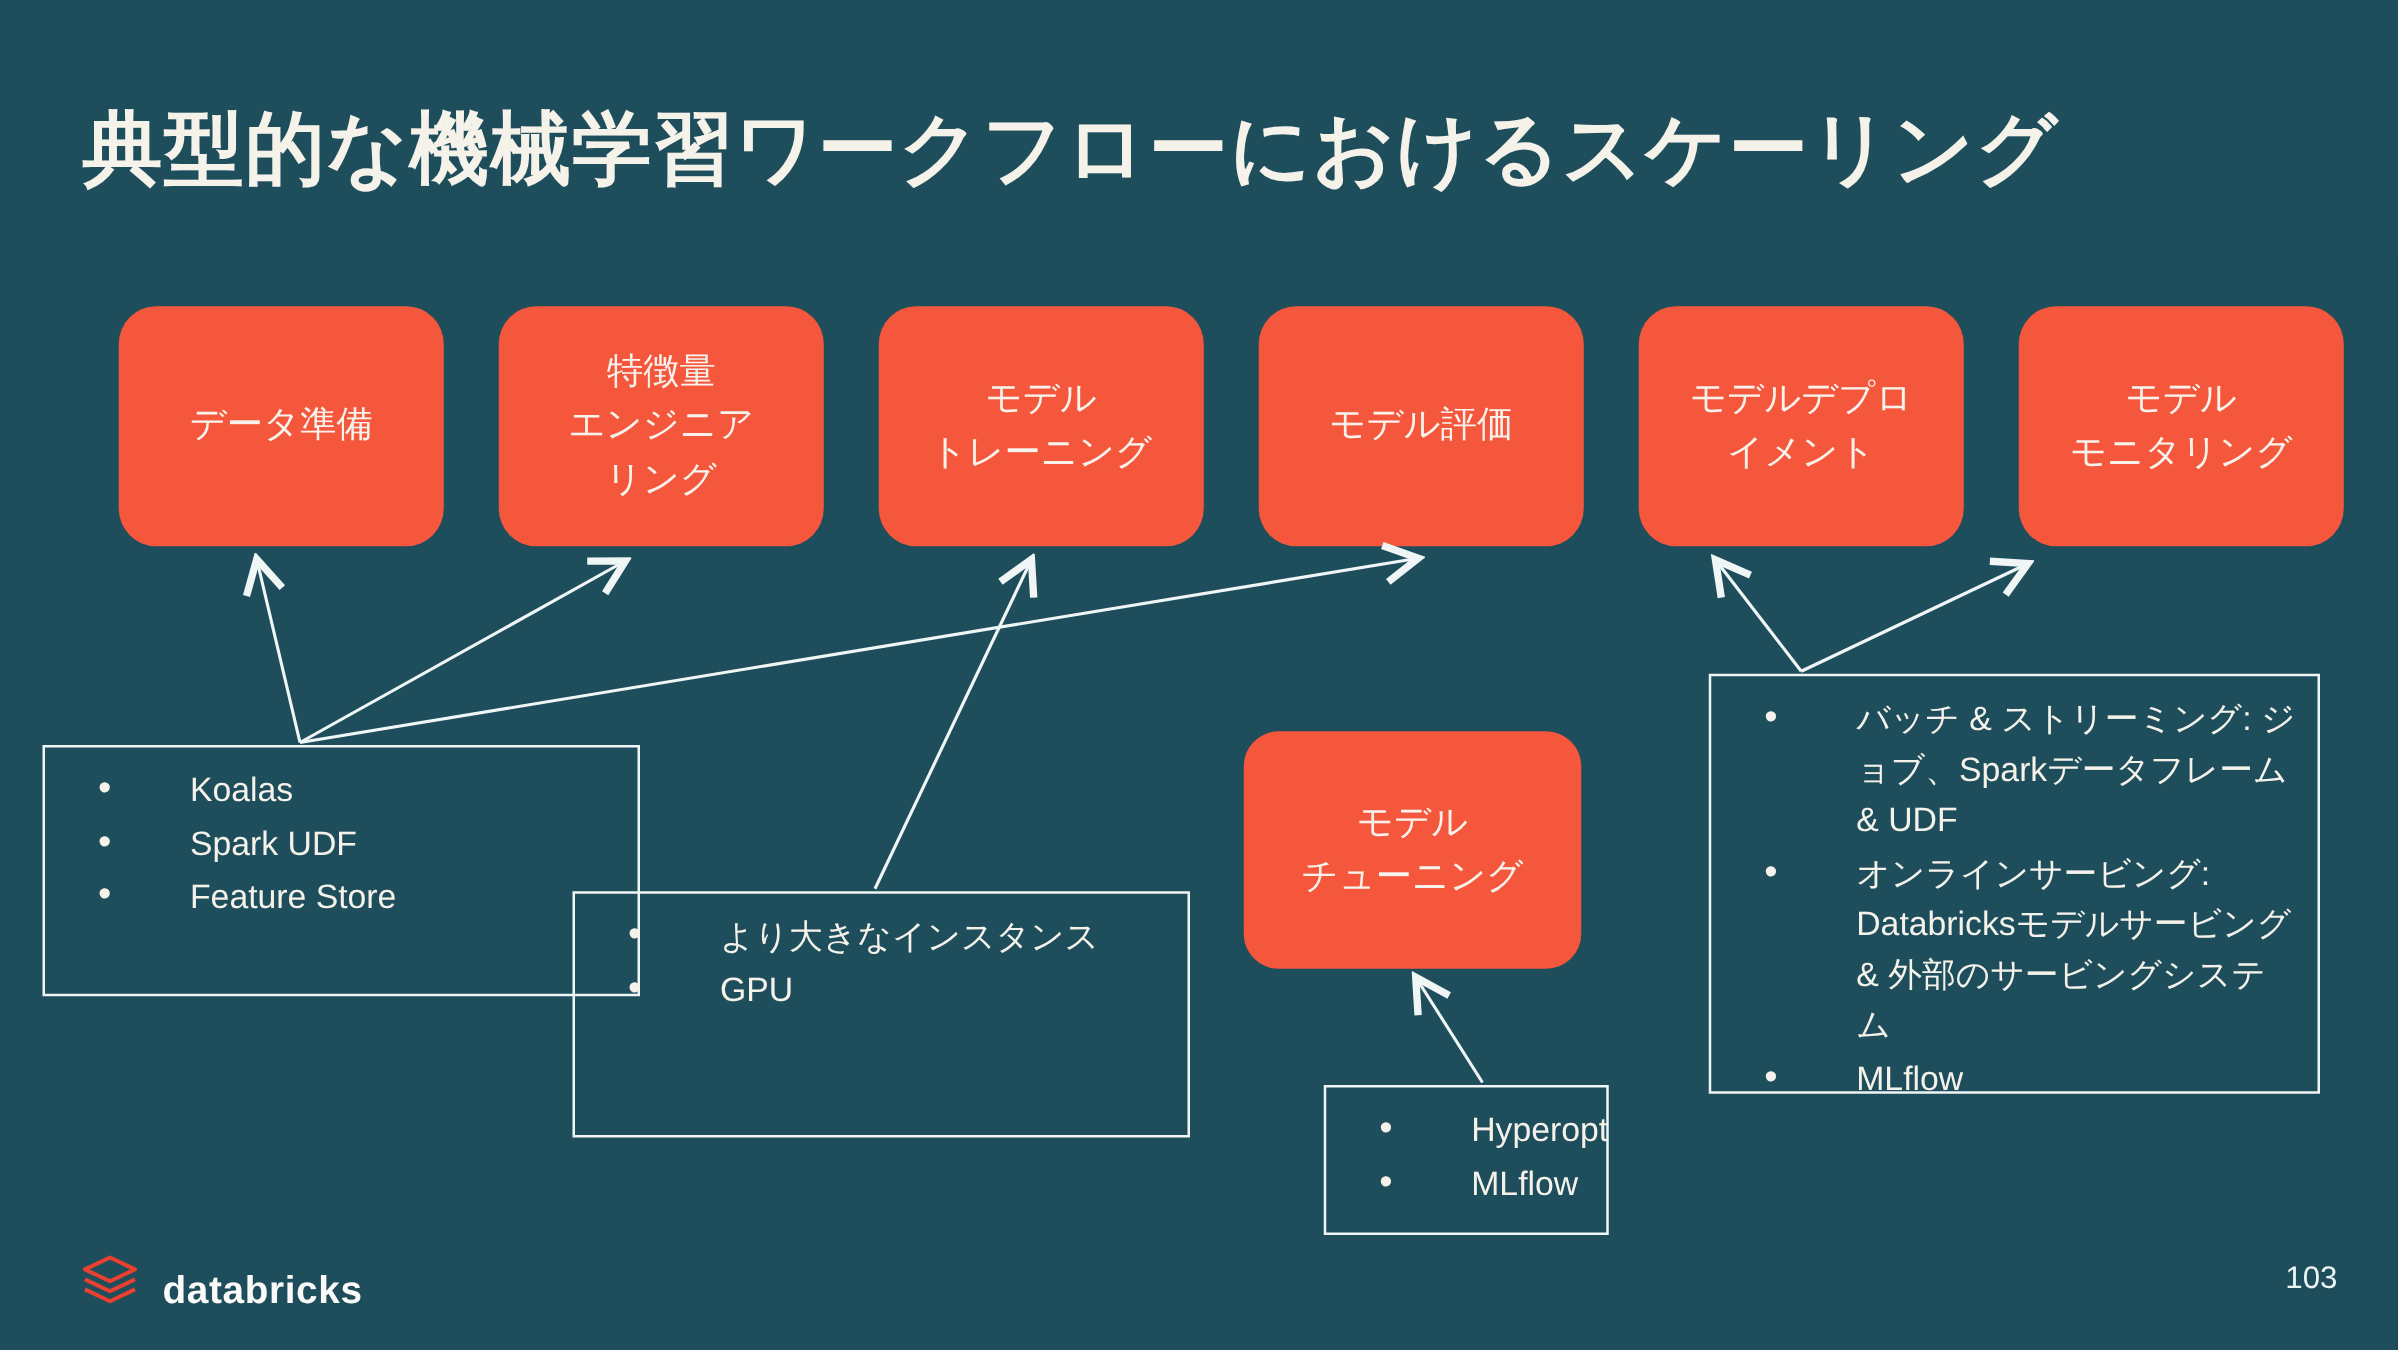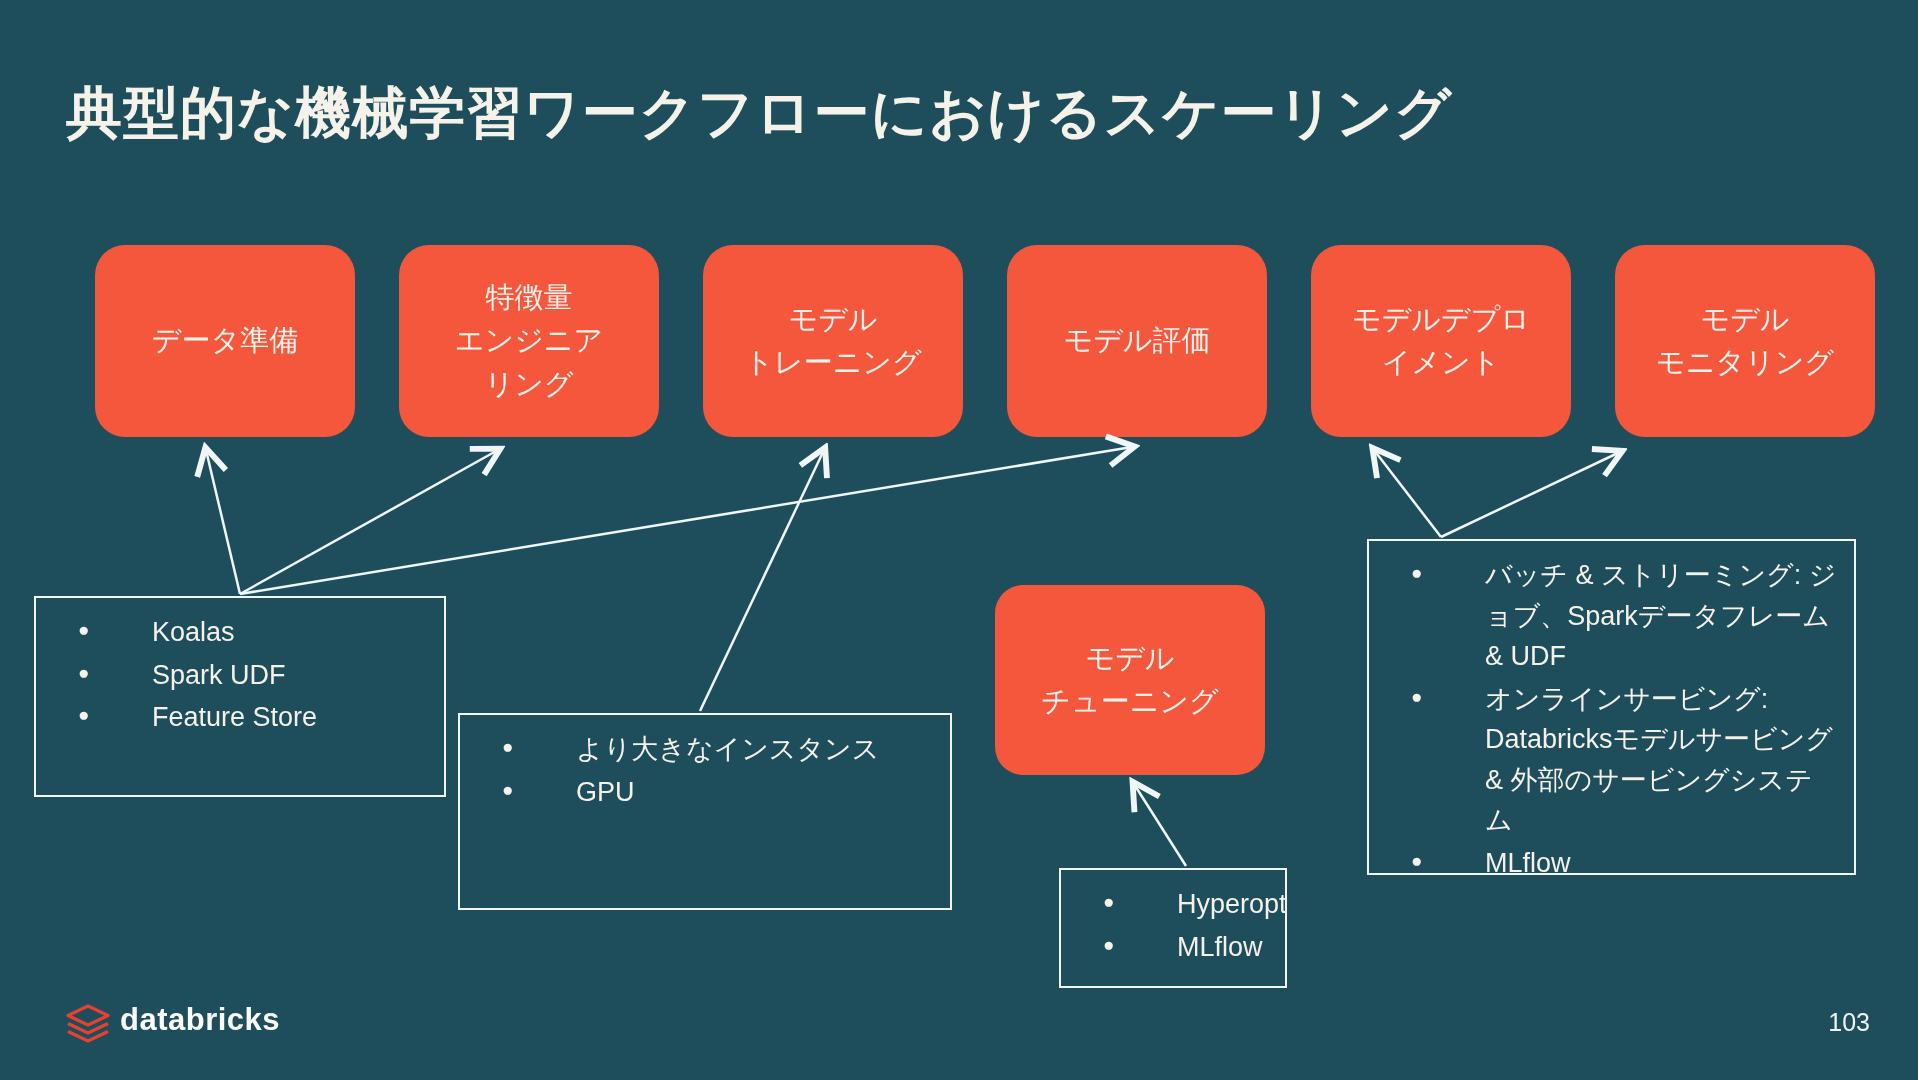--- a/index.html
+++ b/index.html
@@ -8,21 +8,21 @@
     background:#12323d;
   }
   .slide{
     position:relative;
     width:1918px;height:1080px;
     background:#1E4D5C;
     overflow:hidden;
   }
   .title{
     position:absolute;left:66px;top:76px;
-    font-size:56px;font-weight:800;color:#F5F2EA;
+    font-size:64px;font-weight:800;color:#F5F2EA;
     letter-spacing:1px;margin:0;
   }
   .stage{
     position:absolute;top:245px;height:192px;width:260px;
     background:#F4573C;border-radius:30px;
     display:flex;align-items:center;justify-content:center;
     color:#F7F3EC;font-size:29px;line-height:1.5;
     text-align:center;white-space:pre-line;
   }
   .stage-tuning{
@@ -51,21 +51,21 @@
     content:"●";
     position:absolute;left:42px;top:4px;
     font-size:19px;color:#F5F2EA;
   }
   .arrows{
     position:absolute;left:0;top:0;
     pointer-events:none;
   }
   .logo{
     position:absolute;left:62px;top:1002px;
-    display:flex;align-items:flex-start;gap:6px;
+    display:flex;align-items:flex-end;gap:16px;
   }
   .logo-text{
     color:#FAFAF8;font-size:31px;font-weight:700;letter-spacing:.5px;
   }
   .page-number{
     position:absolute;right:48px;top:1008px;
     color:#EDF4F4;font-size:25px;margin-left:20px;
   }
 </style>
 </head>
@@ -98,21 +98,21 @@
     </defs>
     <line x1="240" y1="594" x2="206" y2="450" stroke="#EFF6F5" stroke-width="2.5" marker-end="url(#arr)"></line>
     <line x1="240" y1="594" x2="498" y2="450" stroke="#EFF6F5" stroke-width="2.5" marker-end="url(#arr)"></line>
     <line x1="240" y1="594" x2="1132" y2="447" stroke="#EFF6F5" stroke-width="2.5" marker-end="url(#arr)"></line>
     <line x1="700" y1="711" x2="824" y2="450" stroke="#EFF6F5" stroke-width="2.5" marker-end="url(#arr)"></line>
     <line x1="1186" y1="866" x2="1134" y2="784" stroke="#EFF6F5" stroke-width="2.5" marker-end="url(#arr)"></line>
     <line x1="1441" y1="537" x2="1374" y2="450" stroke="#EFF6F5" stroke-width="2.5" marker-end="url(#arr)"></line>
     <line x1="1441" y1="537" x2="1620" y2="452" stroke="#EFF6F5" stroke-width="2.5" marker-end="url(#arr)"></line>
   </svg>
 
-  <div class="panel" style="left:34px;top:596px;width:412px;height:201px">
+  <div class="panel" style="left:34px;top:596px;width:478px;height:201px">
     <ul>
       <li>Koalas</li>
       <li>Spark UDF</li>
       <li>Feature Store</li>
     </ul>
   </div>
 
   <div class="panel" style="left:458px;top:713px;width:494px;height:197px">
     <ul>
       <li>より大きなインスタンス</li>

